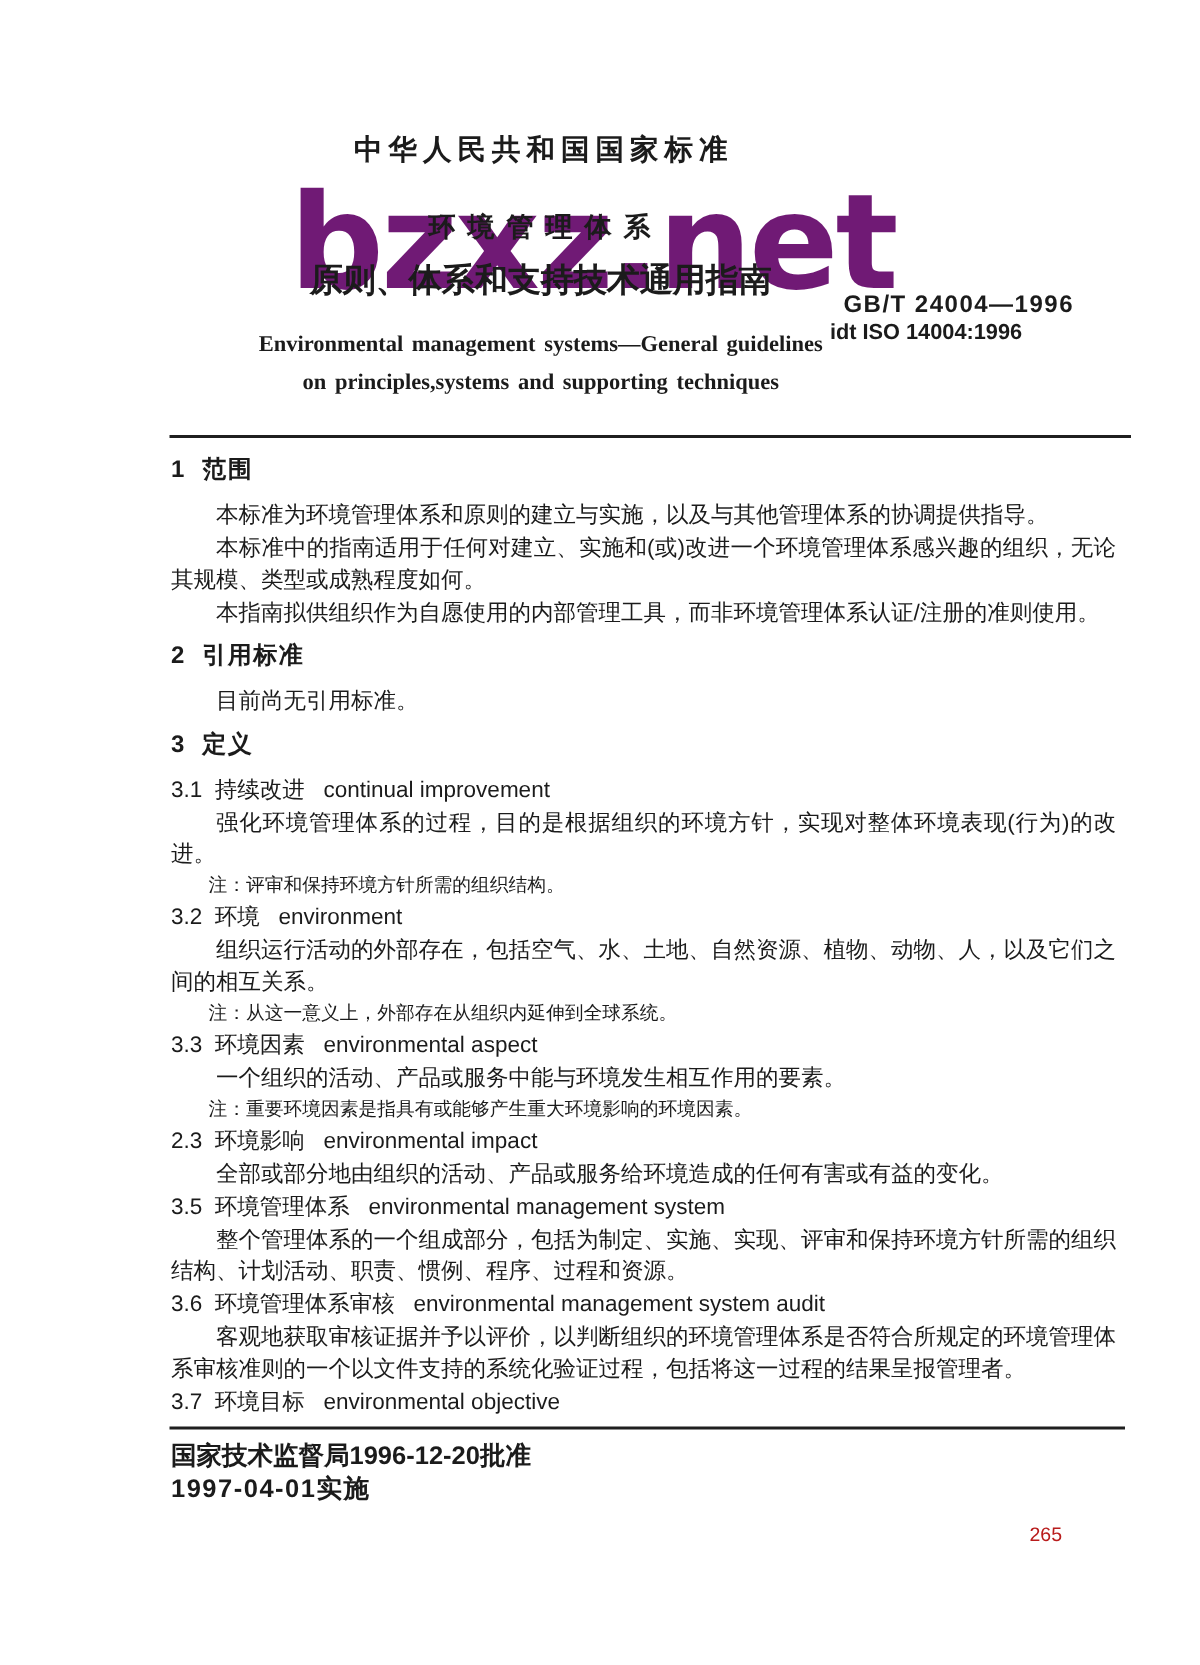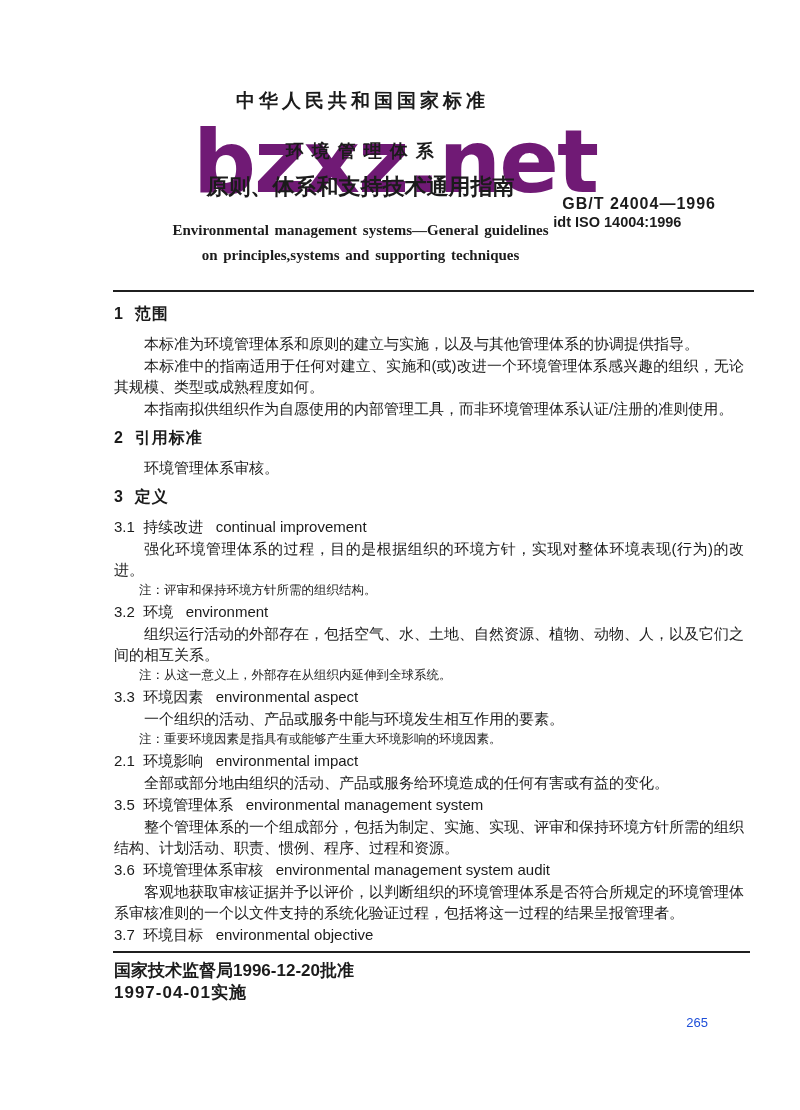--- a/index.html
+++ b/index.html
@@ -38,21 +38,21 @@
   .blk-p { font-size:15px; line-height:21px; margin:1px 0; text-indent:2em; text-align:justify; }
   .blk-t { font-size:15px; line-height:21px; margin:1px 0; white-space:pre-wrap; }
   .blk-n { font-size:12.5px; line-height:19px; margin:1px 0 1px 25px; }
 
   
   .footer-row {
     margin:7px 54px 0 114px; display:flex; justify-content:space-between;
     font-size:17px; font-weight:bold; line-height:22px;flex-direction:column;
   }
   .footer-right { letter-spacing:1px; }
-  .page-number { margin:11px 92px 0 0; text-align:right; font-size:13px; color:#1d4ed8; }
+  .page-number { margin:11px 92px 0 0; text-align:right; font-size:13px; color:#b91c1c; }
 </style>
 </head>
 <body>
 
 <div class="page">
 
   <div class="watermark">bzxz.net</div>
 
   <div class="layer">
     <div class="header">
@@ -71,32 +71,32 @@
     </div>
 
     <div class="rule rule-top"></div>
 
     <div class="doc-body">
         <div class="blk-h">1  范围</div>
         <div class="blk-p">本标准为环境管理体系和原则的建立与实施，以及与其他管理体系的协调提供指导。</div>
         <div class="blk-p">本标准中的指南适用于任何对建立、实施和(或)改进一个环境管理体系感兴趣的组织，无论其规模、类型或成熟程度如何。</div>
         <div class="blk-p">本指南拟供组织作为自愿使用的内部管理工具，而非环境管理体系认证/注册的准则使用。</div>
         <div class="blk-h">2  引用标准</div>
-        <div class="blk-p">环境管理体系审核。</div>
+        <div class="blk-p">目前尚无引用标准。</div>
         <div class="blk-h">3  定义</div>
         <div class="blk-t">3.1  持续改进   continual improvement</div>
         <div class="blk-p">强化环境管理体系的过程，目的是根据组织的环境方针，实现对整体环境表现(行为)的改进。</div>
         <div class="blk-n">注：评审和保持环境方针所需的组织结构。</div>
         <div class="blk-t">3.2  环境   environment</div>
         <div class="blk-p">组织运行活动的外部存在，包括空气、水、土地、自然资源、植物、动物、人，以及它们之间的相互关系。</div>
         <div class="blk-n">注：从这一意义上，外部存在从组织内延伸到全球系统。</div>
         <div class="blk-t">3.3  环境因素   environmental aspect</div>
         <div class="blk-p">一个组织的活动、产品或服务中能与环境发生相互作用的要素。</div>
         <div class="blk-n">注：重要环境因素是指具有或能够产生重大环境影响的环境因素。</div>
-        <div class="blk-t">2.1  环境影响   environmental impact</div>
+        <div class="blk-t">2.3  环境影响   environmental impact</div>
         <div class="blk-p">全部或部分地由组织的活动、产品或服务给环境造成的任何有害或有益的变化。</div>
         <div class="blk-t">3.5  环境管理体系   environmental management system</div>
         <div class="blk-p">整个管理体系的一个组成部分，包括为制定、实施、实现、评审和保持环境方针所需的组织结构、计划活动、职责、惯例、程序、过程和资源。</div>
         <div class="blk-t">3.6  环境管理体系审核   environmental management system audit</div>
         <div class="blk-p">客观地获取审核证据并予以评价，以判断组织的环境管理体系是否符合所规定的环境管理体系审核准则的一个以文件支持的系统化验证过程，包括将这一过程的结果呈报管理者。</div>
         <div class="blk-t">3.7  环境目标   environmental objective</div>
       </div>
 
     <div class="rule rule-bottom"></div>
 

